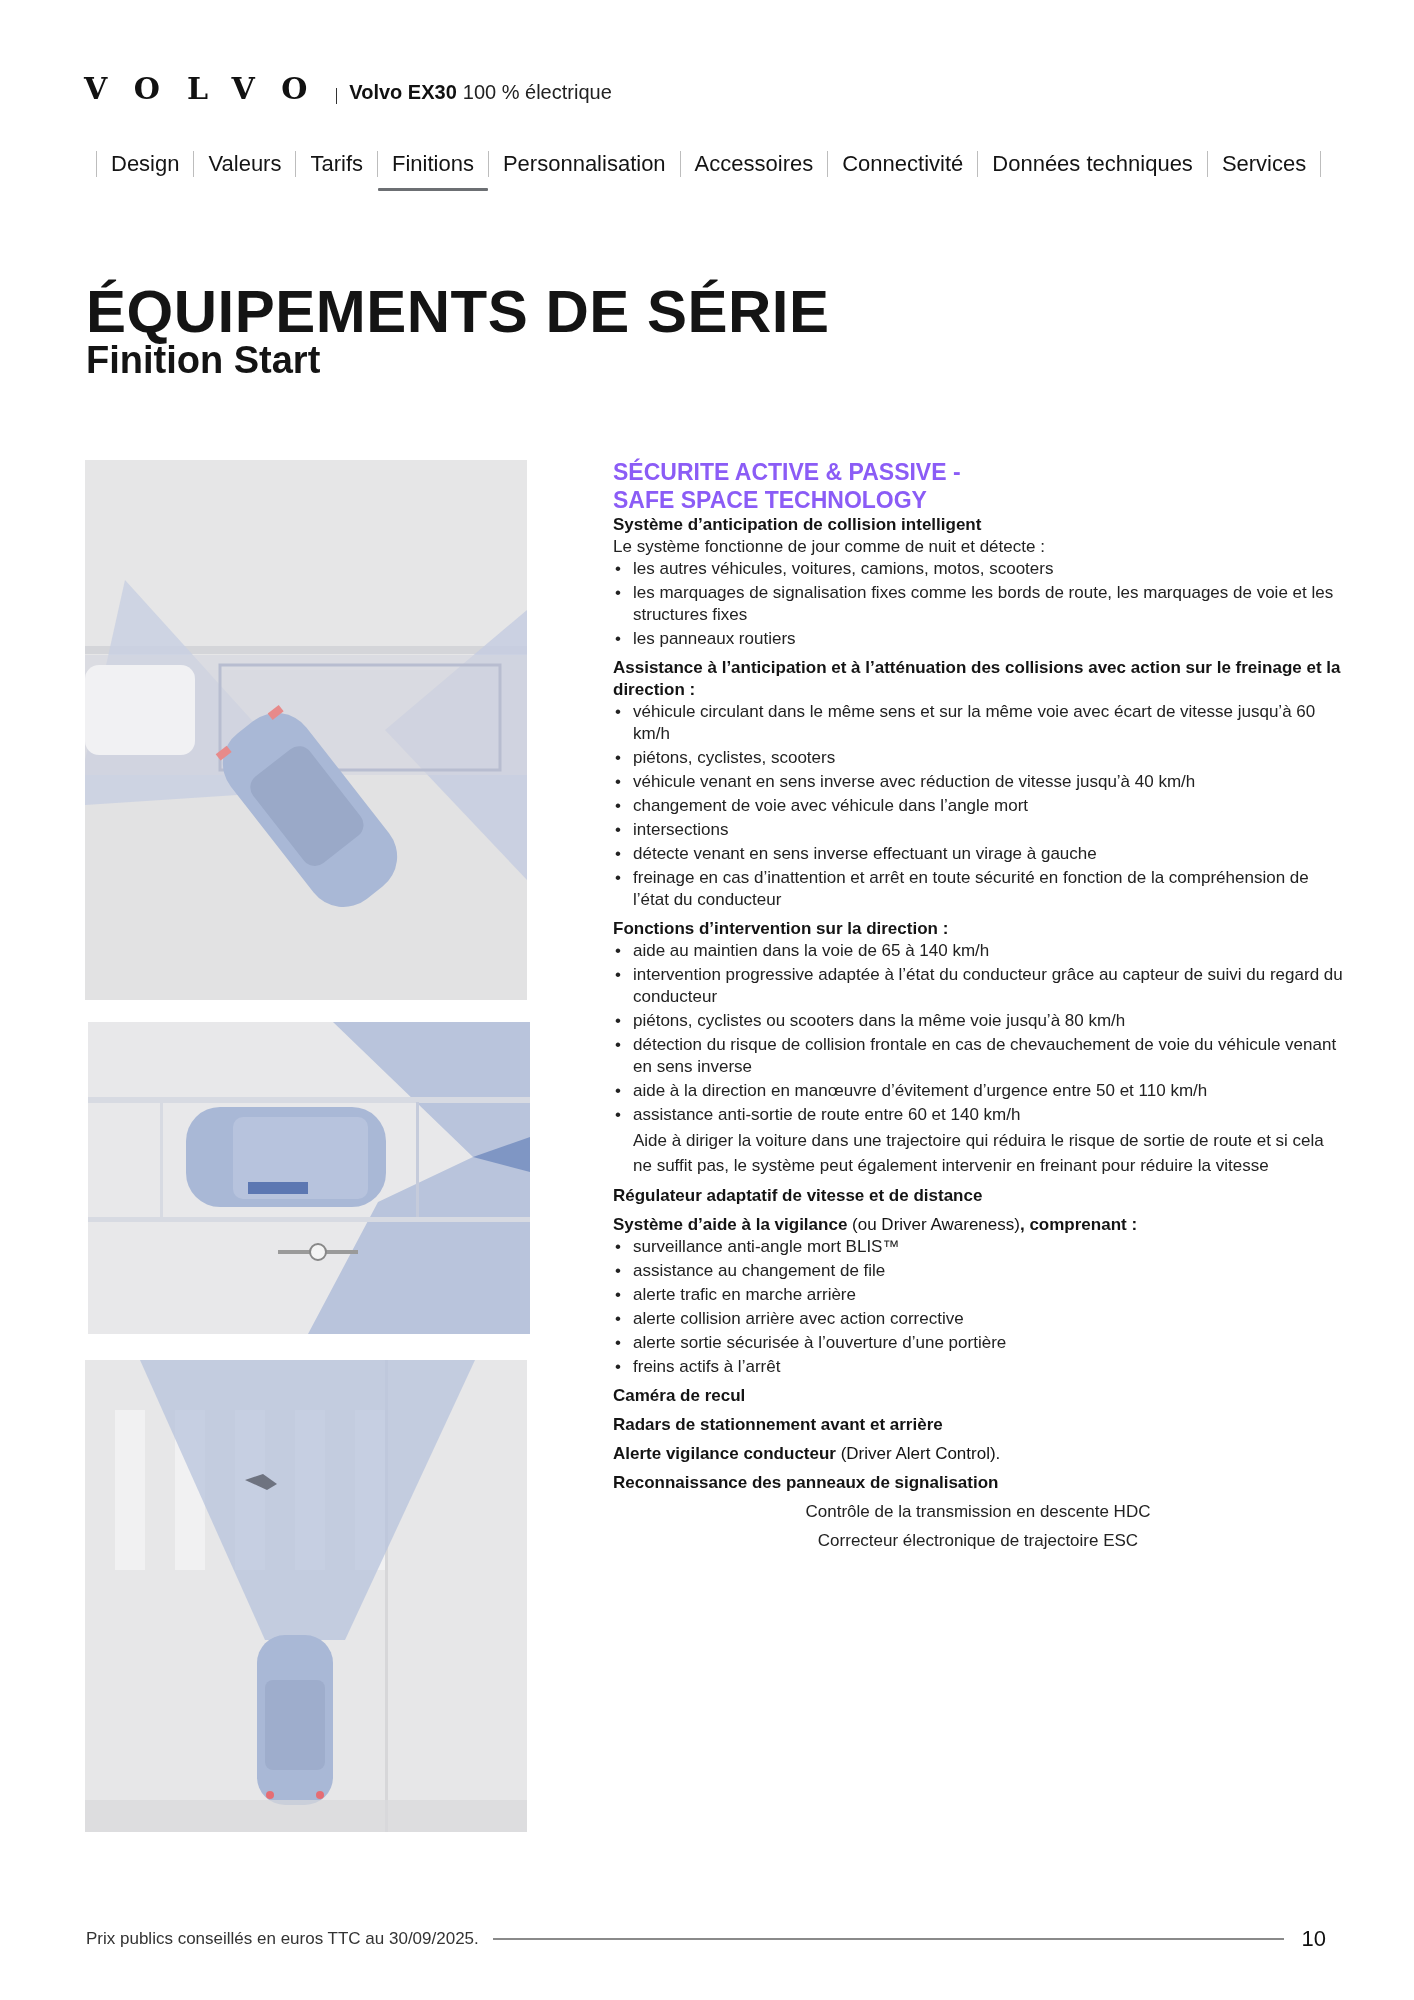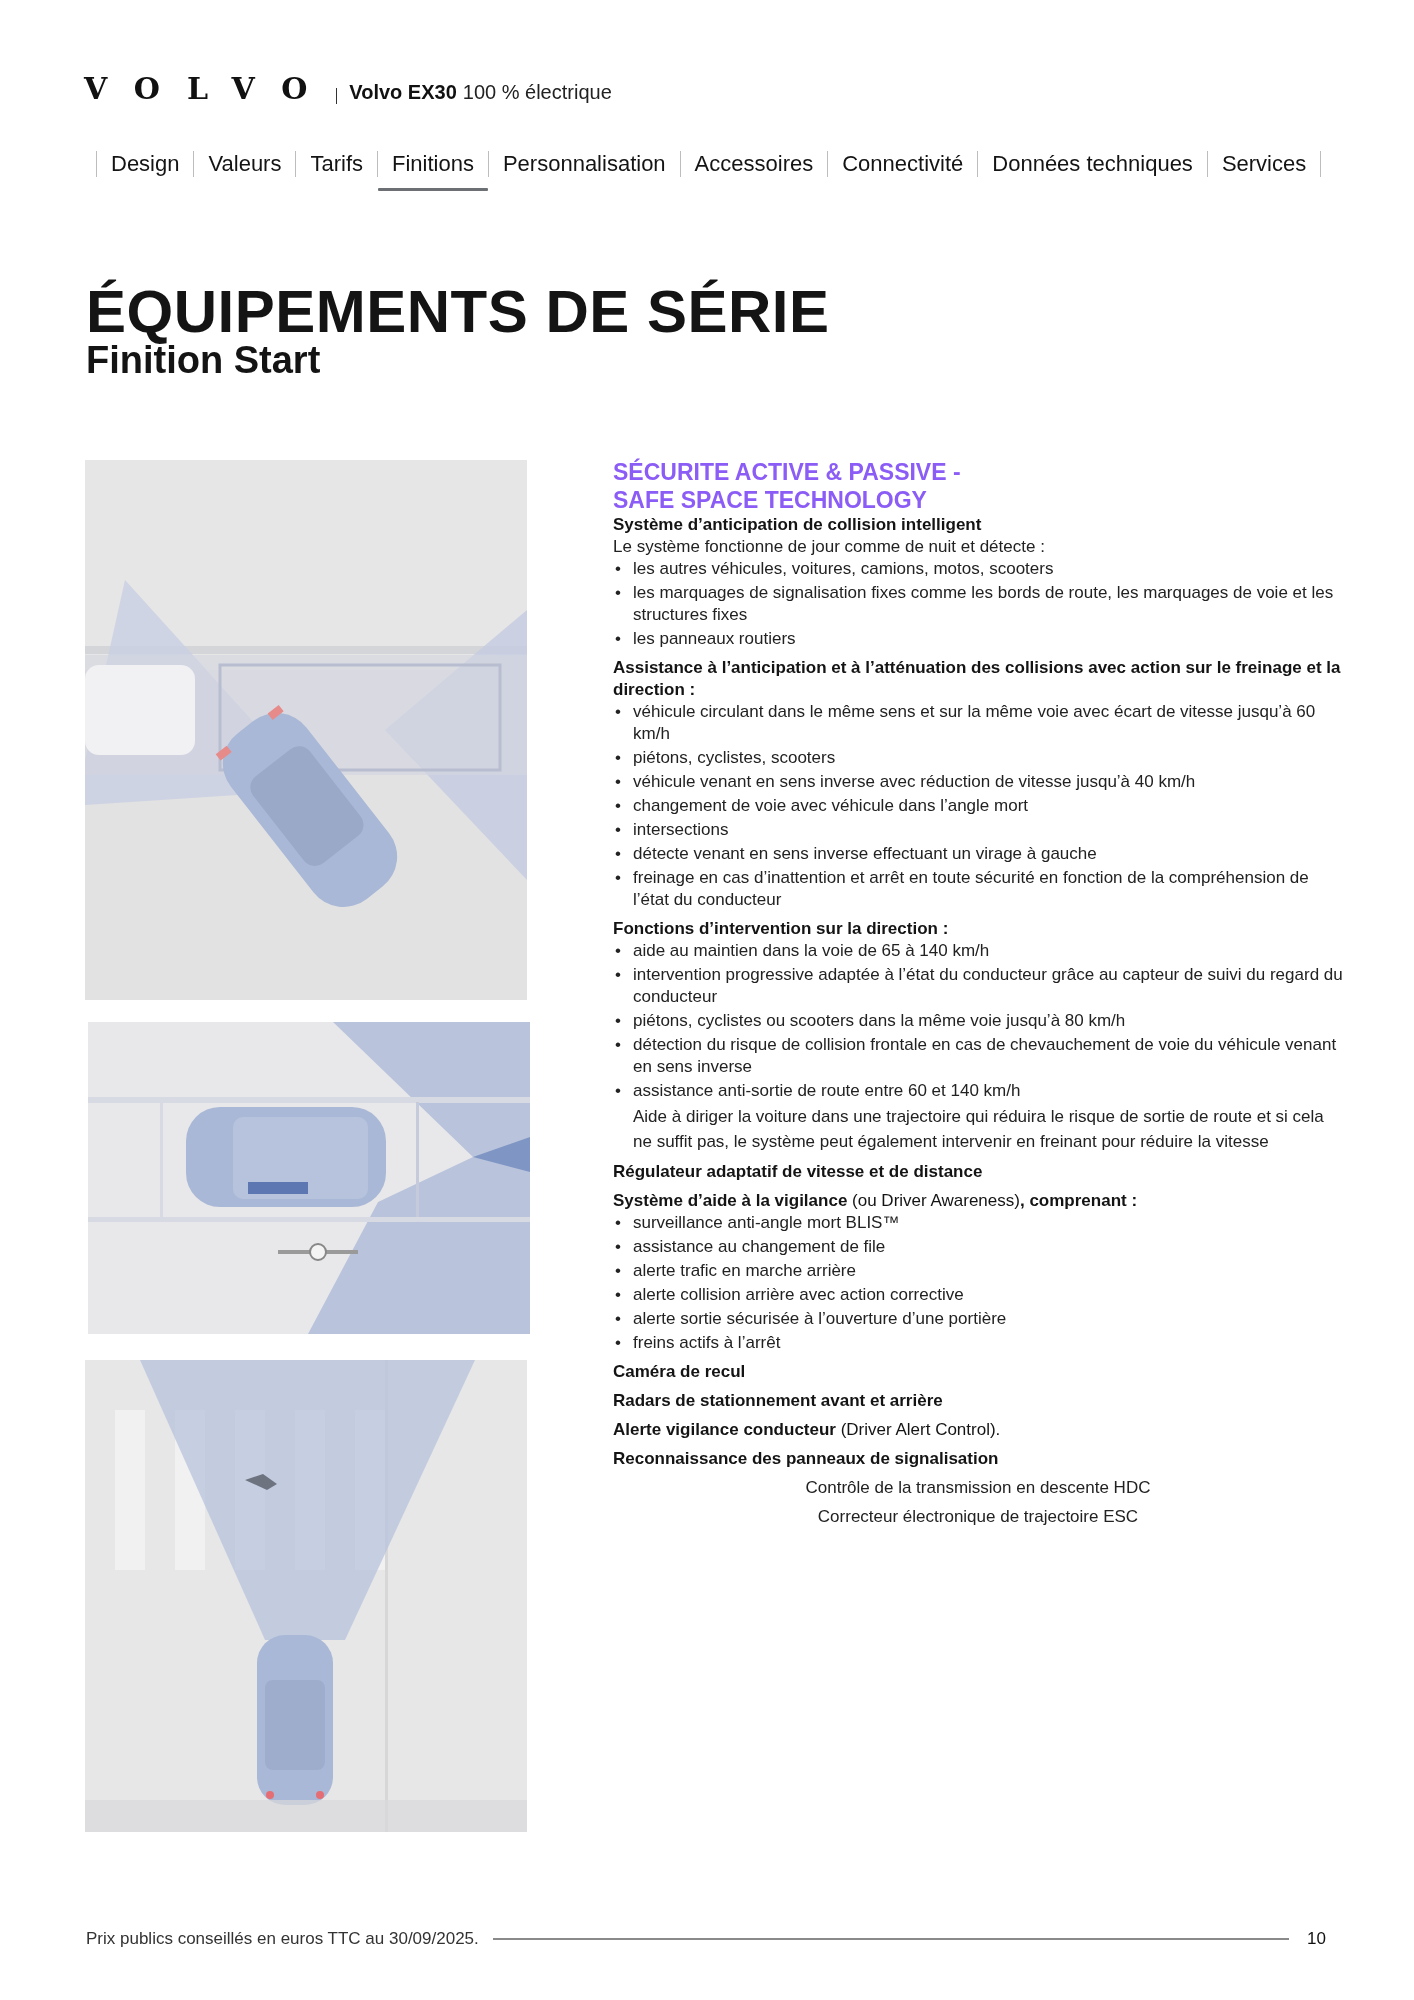--- a/index.html
+++ b/index.html
@@ -34,21 +34,21 @@
   .block-text { font-size: 17px; line-height: 22px; color: #222; }
   .block-plain { font-size: 17px; line-height: 22px; color: #222; font-weight: 400; text-align: center; }
   ul.bullets { list-style: none; }
   ul.bullets li { position: relative; padding-left: 20px; font-size: 17px; line-height: 22px; color: #222; margin-bottom: 2px; }
   ul.bullets li::before { content: "•"; position: absolute; left: 2px; top: 0; color: #222; }
   .sub-text { padding-left: 20px; font-size: 17px; line-height: 25px; color: #222; }
 
   .footer { position: absolute; left: 86px; top: 1927px; width: 1240px; display: flex; align-items: center; height: 24px; }
   .footer-note { font-size: 17px; color: #333; white-space: nowrap; }
   .footer-line { flex: 1; height: 2px; background: #8a8a8a; margin: 0 18px 0 14px; }
-  .page-number { font-size: 17px; color: #111; }
+  .page-number { font-size: 22px; color: #111; }
 </style>
 </head>
 <body>
 
 <div class="header">
   <span class="logo">VOLVO</span>
   <span class="header-sep"></span>
   <span class="model">Volvo EX30</span>
   <span class="tagline">100 % électrique</span>
 </div>
@@ -164,20 +164,21 @@
     </ul>
   </div>
 
   <div class="block">
     <div class="block-title">Fonctions d’intervention sur la direction :</div>
     <ul class="bullets">
       <li>aide au maintien dans la voie de 65 à 140 km/h</li>
       <li>intervention progressive adaptée à l’état du conducteur grâce au capteur de suivi du regard du conducteur</li>
       <li>piétons, cyclistes ou scooters dans la même voie jusqu’à 80 km/h</li>
       <li>détection du risque de collision frontale en cas de chevauchement de voie du véhicule venant en sens inverse</li>
+      <li>aide à la direction en manœuvre d’évitement d’urgence entre 50 et 110 km/h</li>
       <li>assistance anti-sortie de route entre 60 et 140 km/h</li>
     </ul>
     <div class="sub-text">Aide à diriger la voiture dans une trajectoire qui réduira le risque de sortie de route et si cela ne suffit pas, le système peut également intervenir en freinant pour réduire la vitesse</div>
   </div>
 
   <div class="block">
     <div class="block-title">Régulateur adaptatif de vitesse et de distance</div>
   </div>
 
   <div class="block">

